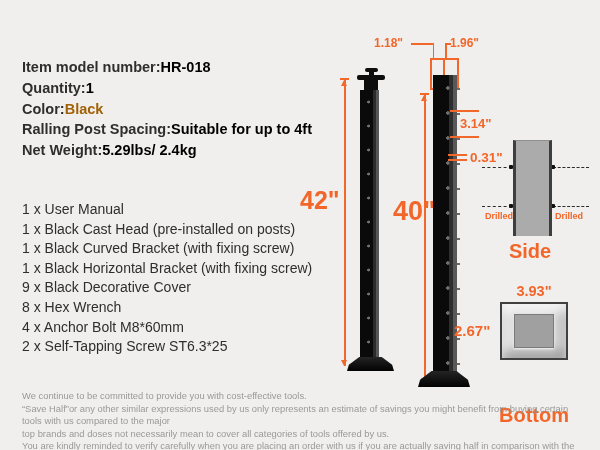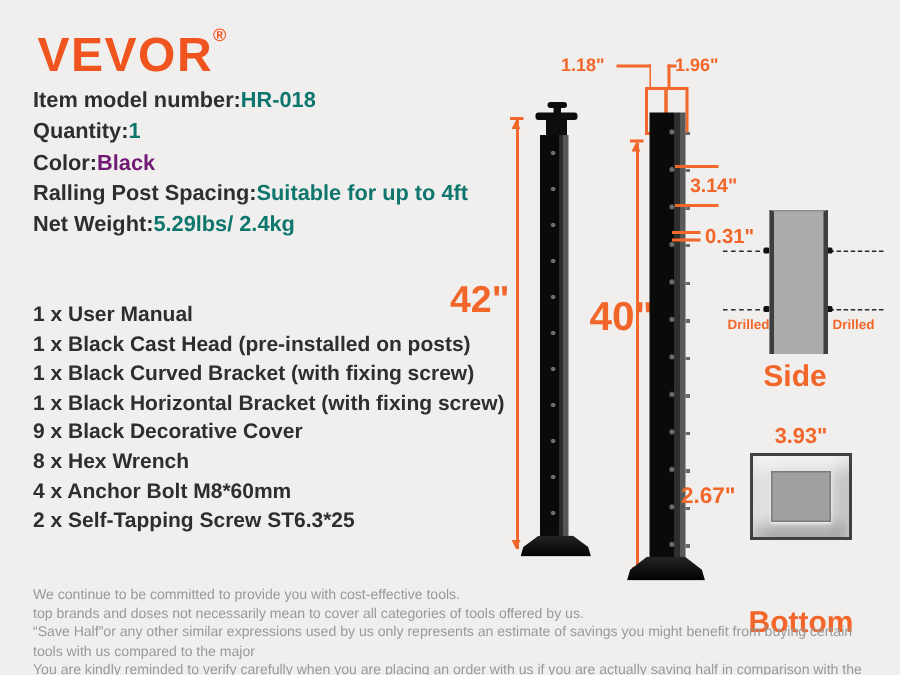--- a/index.html
+++ b/index.html
@@ -6,25 +6,25 @@
   body{font-family:"Liberation Sans",sans-serif;background:#ddd;}
   .canvas{position:relative;width:600px;height:450px;background:#f0efed;overflow:hidden;}
   .abs{position:absolute;}
 
   
   .logo{left:25px;top:18px;color:#f0551f;font-weight:900;font-size:32px;letter-spacing:1px;font-stretch:condensed;}
   .logo .reg{font-size:12px;vertical-align:top;position:relative;top:-2px;font-weight:700;}
 
   
   .specs{left:22px;top:57px;font-size:14.5px;font-weight:700;color:#2e2e2e;line-height:20.8px;white-space:nowrap;}
-  .specs .val{color:#0f766e;}
-  .specs .val-dark{color:#701a75;}
+  .specs .val{color:#000000;}
+  .specs .val-dark{color:#a16207;}
 
   
-  .items{left:22px;top:200px;font-size:14px;font-weight:700;color:#2e2e2e;line-height:19.6px;white-space:nowrap;}
+  .items{left:22px;top:200px;font-size:14px;font-weight:400;color:#2e2e2e;line-height:19.6px;white-space:nowrap;}
 
   
   .footer{left:22px;top:390px;width:566px;font-size:9.4px;line-height:12.6px;color:#999;}
   .dim-label{color:#f2662a;font-weight:700;white-space:nowrap;}
   .dim-vline{width:1.5px;background:#f2672a;}
   .dim-cap{height:1.5px;background:#f2672a;}
   .arrow-up{width:0;height:0;border-left:3.5px solid transparent;border-right:3.5px solid transparent;border-bottom:6px solid #f2672a;}
   .arrow-down{width:0;height:0;border-left:3.5px solid transparent;border-right:3.5px solid transparent;border-top:6px solid #f2672a;}
   .lead-h{height:1.5px;background:#f2672a;}
   .lead-v{width:1.5px;background:#f2672a;}
@@ -56,21 +56,20 @@
   
   .frame-outer{background:#dcdcdc;border:2px solid #404040;
     box-shadow:inset 0 8px 10px rgba(255,255,255,.7),inset 0 -8px 10px rgba(0,0,0,.22),inset 8px 0 10px rgba(255,255,255,.35),inset -8px 0 10px rgba(0,0,0,.12);}
   .frame-inner{background:#a0a0a0;border:1.5px solid #7a7a7a;box-shadow:0 1px 2px rgba(255,255,255,.8);}
 </style>
 </head>
 <body>
 
 <div class="canvas">
 
-  <div class="abs logo"><span>VEVOR</span><span class="reg">®</span></div>
 
   <div class="abs specs">
     <div><span>Item model number:</span><span class="val">HR-018</span></div>
     <div><span>Quantity:</span><span class="val">1</span></div>
     <div><span>Color:</span><span class="val-dark">Black</span></div>
     <div><span>Ralling Post Spacing:</span><span class="val">Suitable for up to 4ft</span></div>
     <div><span>Net Weight:</span><span class="val">5.29lbs/ 2.4kg</span></div>
   </div>
 
   <div class="abs items">
@@ -139,18 +138,18 @@
   <div class="abs view-title" style="left:500px;top:240px;width:60px;">Side</div>
 
   <div class="abs dim-label" style="left:500px;top:283px;width:68px;text-align:center;font-size:14.5px;">3.93"</div>
   <div class="abs frame-outer" style="left:500px;top:302px;width:64px;height:54px;"></div>
   <div class="abs frame-inner" style="left:514px;top:314px;width:38px;height:32px;"></div>
   <div class="abs dim-label" style="left:454px;top:322px;font-size:15px;">2.67"</div>
   <div class="abs view-title" style="left:495px;top:360px;width:78px;margin-top:44px;">Bottom</div>
 
   <div class="abs footer">
     <div>We continue to be committed to provide you with cost-effective tools.</div>
+    <div>“Save Half”or any other similar expressions used by us only represents an estimate of savings you might benefit from buying certain tools with us compared to the major</div>
     <div>top brands and doses not necessarily mean to cover all categories of tools offered by us.</div>
-    <div>“Save Half”or any other similar expressions used by us only represents an estimate of savings you might benefit from buying certain tools with us compared to the major</div>
     <div>You are kindly reminded to verify carefully when you are placing an order with us if you are actually saving half in comparison with the top major brands.</div>
   </div>
 
 </div>
 
 </body></html>

